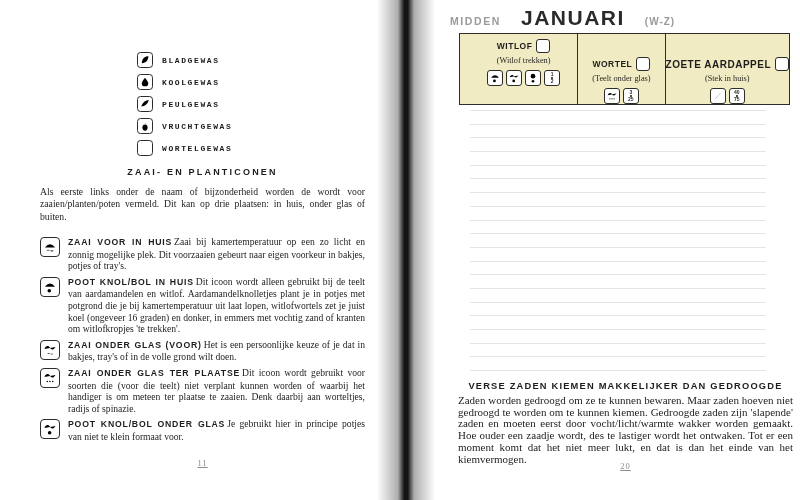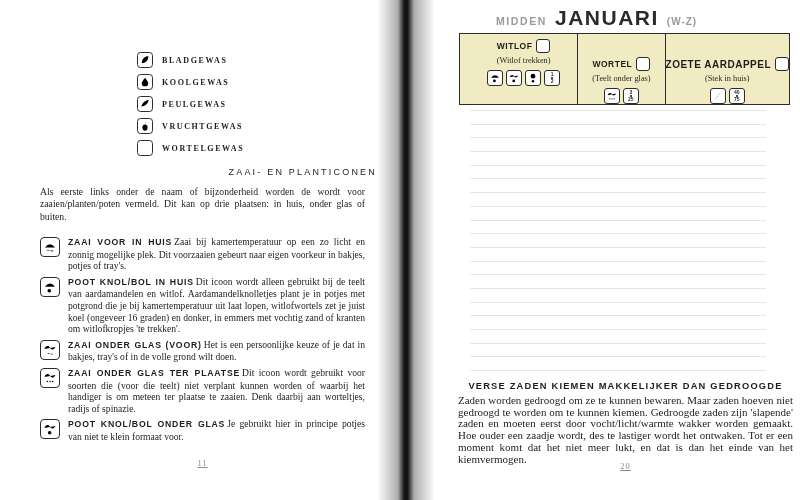--- a/index.html
+++ b/index.html
@@ -20,26 +20,26 @@
     display:inline-flex; align-items:center; justify-content:center;
     background:#ffffff; border:1.3px solid #2e2c27; border-radius:4px;
     box-sizing:border-box; flex:none;
   }
   .ibox svg { width:100%; height:100%; display:block; }
   
   .legend { position:absolute; left:137px; top:49px; }
   .legend-row { display:flex; align-items:center; gap:9px; height:22px; }
   .legend .ibox { width:16px; height:16px; border-radius:3.5px; }
   .legend-label {
-    font-family:Liberation Serif, serif; font-weight:bold;
+    font-family:Liberation Mono, monospace; font-weight:bold;
     font-size:8px; letter-spacing:1.6px; color:#1e1d1b;
   }
   .sec-title-left {
-    position:absolute; left:52px; top:167px; width:325px; text-align:right;
-    font-family:"Liberation Sans", sans-serif; font-weight:normal;
+    position:absolute; left:40px; top:167px; width:325px; text-align:center;
+    font-family:"Liberation Sans", sans-serif; font-weight:bold;
     font-size:9px; letter-spacing:2.2px; margin:0;
   }
   .intro {
     position:absolute; left:40px; top:186px; width:325px; margin:0;
     font-size:9.7px; line-height:12.4px; text-align:justify;
   }
   .items { position:absolute; left:40px; top:236px; width:325px; }
   .item { position:relative; padding-left:28px; margin-bottom:4px; min-height:22px; }
   .item > .ibox { position:absolute; left:0; top:1px; width:20px; height:20px; }
   .item p { margin:0; font-size:9.6px; line-height:11.6px; text-align:justify; }
@@ -48,21 +48,21 @@
     letter-spacing:0.8px; margin-right:2px;
   }
   .pagenum {
     position:absolute; font-size:8.5px; letter-spacing:1px;
     color:#8b8b8b; text-align:center;text-decoration:underline;
   }
   .pagenum.left  { left:40px;  width:325px; top:458px; }
   .pagenum.right { left:458px; width:335px; top:461px; }
   
   .rp-header {
-    position:absolute; left:496px; top:6px; display:flex; align-items:baseline; gap:8px;
+    position:absolute; left:450px; top:6px; display:flex; align-items:baseline; gap:20px;
     font-family:"Liberation Sans", sans-serif; font-weight:bold;
   }
   .rp-pre   { font-size:10.5px; letter-spacing:1.6px; color:#9a9a9a; }
   .rp-month { font-size:21px;   letter-spacing:1.5px; color:#2b2a28; }
   .rp-suf   { font-size:10px;   letter-spacing:1px;   color:#9a9a9a; }
   .cards {
     position:absolute; left:459px; top:33px; width:331px; height:72px;
     display:flex; background:#f0ebc3; border:1.5px solid #2e2c27; box-sizing:border-box;
   }
   .card { box-sizing:border-box; padding-top:5px; display:flex; flex-direction:column; align-items:center; }

